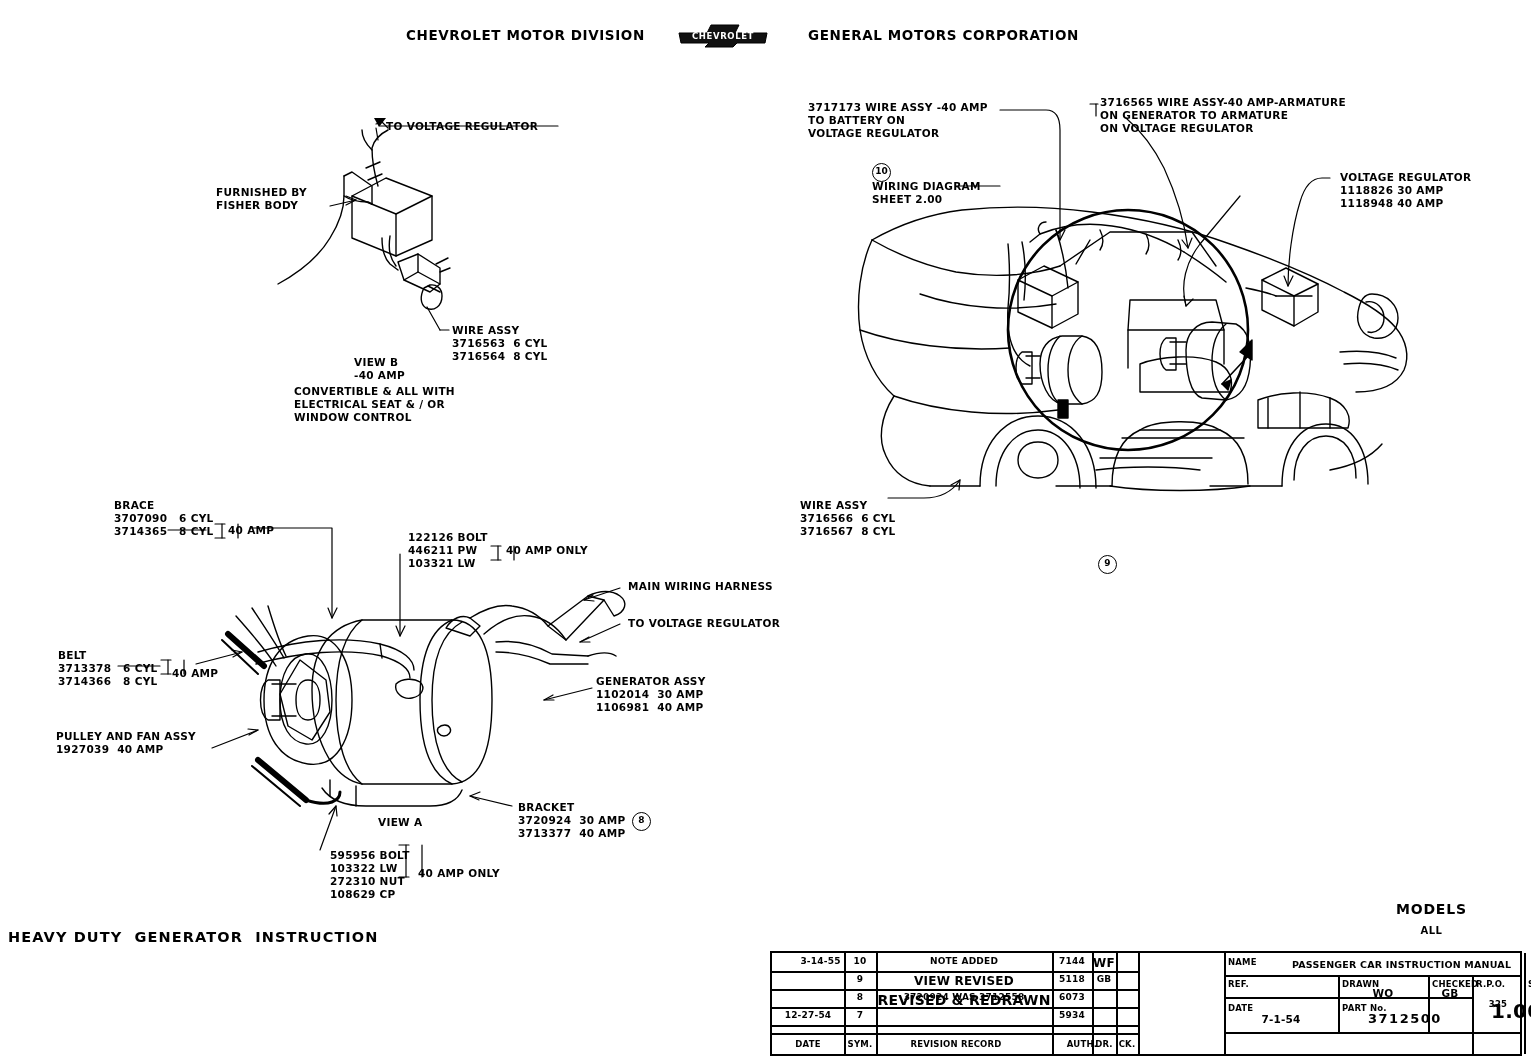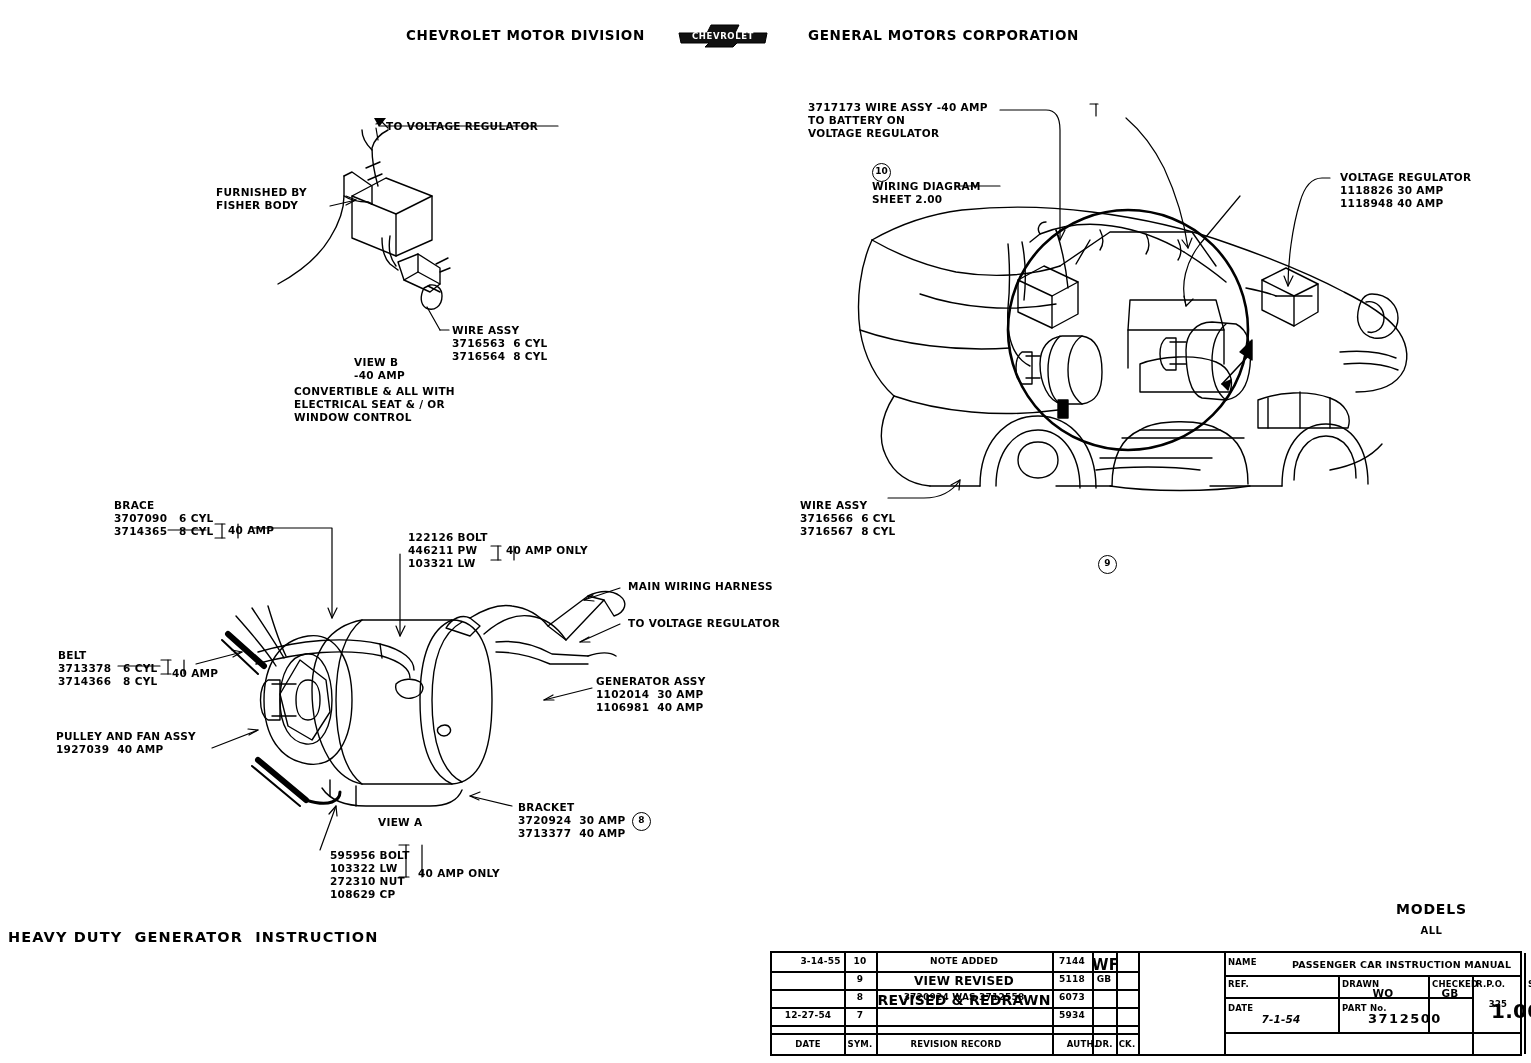--- a/index.html
+++ b/index.html
@@ -399,20 +399,23 @@
 
   <div class="txt" style="left:330px; top:849px;">595956 BOLT
 103322 LW
 272310 NUT
 108629 CP</div>
   <div class="txt" style="left:418px; top:867px;">40 AMP ONLY</div>
 
   <div class="txt" style="left:808px; top:101px;">3717173 WIRE ASSY -40 AMP
 TO BATTERY ON
 VOLTAGE REGULATOR</div>
+  <div class="txt" style="left:1100px; top:96px;">3716565 WIRE ASSY-40 AMP-ARMATURE
+ON GENERATOR TO ARMATURE
+ON VOLTAGE REGULATOR</div>
   <div class="circle-num" style="left:872px; top:163px;">10</div>
   <div class="txt" style="left:872px; top:180px;">WIRING DIAGRAM
 SHEET 2.00</div>
   <div class="txt" style="left:1340px; top:171px;">VOLTAGE REGULATOR
 1118826 30 AMP
 1118948 40 AMP</div>
   <div class="txt" style="left:800px; top:499px;">WIRE ASSY
 3716566  6 CYL
 3716567  8 CYL</div>
   <div class="circle-num" style="left:1098px; top:555px;">9</div>
@@ -449,21 +452,21 @@
     <div class="cell" style="left:520px; top:6px; font-size:9.5px;">PASSENGER CAR INSTRUCTION MANUAL</div>
 
     <div class="cell lbl-tiny" style="left:456px; top:26px;">REF.</div>
     <div class="cell lbl-tiny" style="left:570px; top:26px;">DRAWN</div>
     <div class="cell ctr" style="left:566px; top:34px; width:90px; font-size:10.5px;">WO</div>
     <div class="cell lbl-tiny" style="left:660px; top:26px;">CHECKED</div>
     <div class="cell ctr" style="left:656px; top:34px; width:44px; font-size:10.5px;">GB</div>
     <div class="cell lbl-tiny" style="left:704px; top:26px;">R.P.O.</div>
 
     <div class="cell lbl-tiny" style="left:456px; top:50px;">DATE</div>
-    <div class="cell ctr" style="left:452px; top:60px; width:114px; font-size:10.5px;font-style:italic;">7-1-54</div>
+    <div class="cell ctr" style="left:452px; top:60px; width:114px; font-size:10.5px;">7-1-54</div>
     <div class="cell lbl-tiny" style="left:570px; top:50px;">PART No.</div>
     <div class="cell" style="left:596px; top:58px; font-size:13px; letter-spacing:1.5px;">3712500</div>
 
     <div class="cell big-num ctr" style="left:700px; top:46px; width:52px;">325</div>
     <div class="cell lbl-tiny ctr" style="left:700px; top:4px; width:52px;"></div>
 
     <div class="line vline" style="left:752px; top:0; height:101px;"></div>
     <div class="cell lbl-tiny" style="left:756px; top:26px;">SHEET</div>
     <div class="cell med-num ctr" style="left:752px; top:50px; width:0px;"></div>
 
@@ -471,21 +474,21 @@
     <div class="cell ctr lbl-tiny" style="left:72px; top:86px; width:32px;">SYM.</div>
     <div class="cell ctr lbl-tiny" style="left:104px; top:86px; width:160px;">REVISION RECORD</div>
     <div class="cell ctr lbl-tiny" style="left:280px; top:86px; width:60px;">AUTH.</div>
     <div class="cell ctr lbl-tiny" style="left:320px; top:86px; width:24px;">DR.</div>
     <div class="cell ctr lbl-tiny" style="left:344px; top:86px; width:22px;">CK.</div>
 
     <div class="cell ctr" style="left:0;   top:3px;  width:72px; font-size:9px;padding-left:25px;">3-14-55</div>
     <div class="cell ctr" style="left:72px; top:3px; width:32px; font-size:9px;">10</div>
     <div class="cell ctr" style="left:104px; top:3px; width:176px; font-size:9px;">NOTE ADDED</div>
     <div class="cell ctr" style="left:280px; top:3px; width:40px; font-size:9px;">7144</div>
-    <div class="cell ctr" style="left:320px; top:3px; width:24px; font-size:15px;">WF</div>
+    <div class="cell ctr" style="left:320px; top:3px; width:24px; font-size:12px;">WF</div>
 
     <div class="cell ctr" style="left:0;   top:21px; width:72px; font-size:9px;"></div>
     <div class="cell ctr" style="left:72px; top:21px; width:32px; font-size:9px;">9</div>
     <div class="cell ctr" style="left:104px; top:21px; width:176px; font-size:12px;">VIEW REVISED</div>
     <div class="cell ctr" style="left:280px; top:21px; width:40px; font-size:9px;">5118</div>
     <div class="cell ctr" style="left:320px; top:21px; width:24px; font-size:9px;">GB</div>
 
     <div class="cell ctr" style="left:0;   top:39px; width:72px; font-size:9px;"></div>
     <div class="cell ctr" style="left:72px; top:39px; width:32px; font-size:9px;">8</div>
     <div class="cell ctr" style="left:104px; top:39px; width:176px; font-size:9px;">3720924 WAS 3712558</div>

